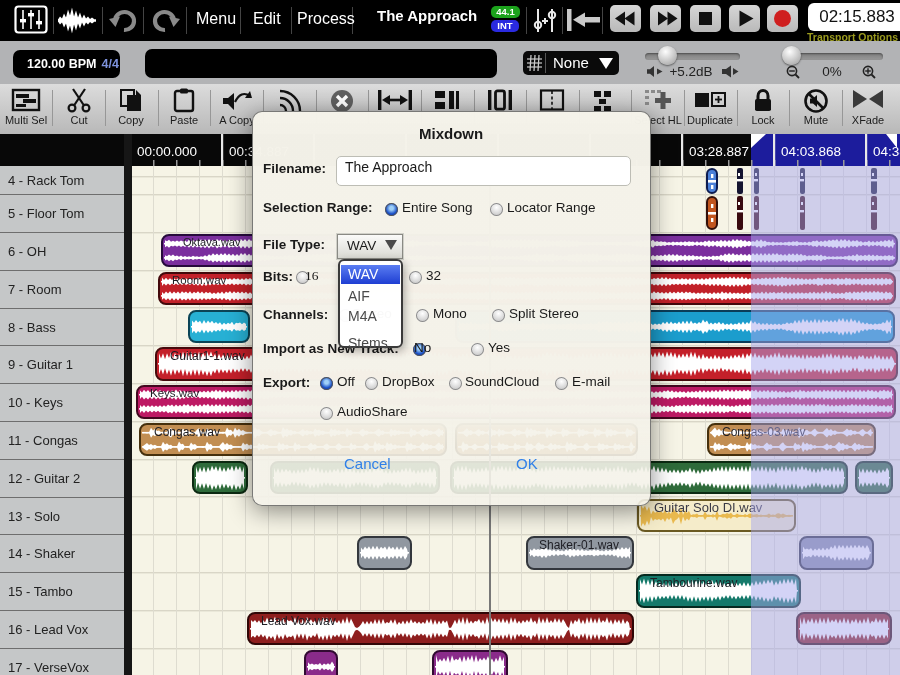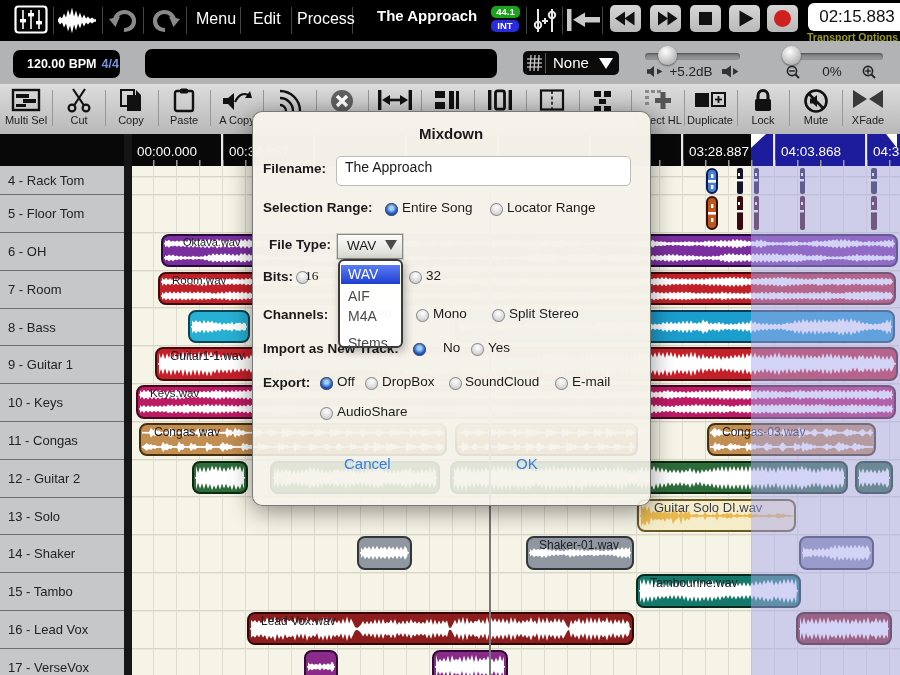--- a/index.html
+++ b/index.html
@@ -614,42 +614,42 @@
 <div class="abs" id="dialog">
 <div class="dlabel" style="left:166px;top:16px;font-size:15px;">Mixdown</div>
 <div class="dlabel" style="left:10px;top:52px;">Filename:</div>
 <div class="abs" style="left:83px;top:44px;width:293px;height:28px;background:#fff;border:1px solid #bdbdb5;border-radius:5px;"></div>
 <div class="dtext" style="left:92px;top:50px;font-size:14px;">The Approach</div>
 <div class="dlabel" style="left:10px;top:91px;">Selection Range:</div>
 <div class="radio on" style="left:132px;top:91px;"></div>
 <div class="dtext" style="left:149px;top:91px;">Entire Song</div>
 <div class="radio" style="left:237px;top:91px;"></div>
 <div class="dtext" style="left:254px;top:91px;">Locator Range</div>
-<div class="dlabel" style="left:16px;top:128px;">File Type:</div>
+<div class="dlabel" style="left:10px;top:128px;">File Type:</div>
 <div class="abs" style="left:84px;top:122px;width:64px;height:23px;background:linear-gradient(#fbfbf9,#d9d9d3);border:1px solid #8a8a84;box-shadow:0 0 0 1px #d0d0c8;">
         <div class="dtext" style="left:9px;top:6px;">WAV</div>
         <svg style="position:absolute;right:5px;top:5px" width="12" height="10" viewBox="0 0 12 10">
           <polygon points="0,0 12,0 6,10" fill="#4a4a4a"></polygon>
         </svg>
       </div>
 <div class="dlabel" style="left:10px;top:160px;">Bits:</div>
 <div class="radio" style="left:43px;top:159px;"></div>
 <div class="dtext" style="left:52px;top:159px;font-family:Liberation Serif, serif;">16</div>
 <div class="radio" style="left:156px;top:159px;"></div>
 <div class="dtext" style="left:173px;top:159px;">32</div>
 <div class="dlabel" style="left:10px;top:198px;">Channels:</div>
 <div class="radio" style="left:86px;top:197px;"></div>
 <div class="dtext" style="left:99px;top:197px;color:#555">Stereo</div>
 <div class="radio" style="left:163px;top:197px;"></div>
 <div class="dtext" style="left:180px;top:197px;">Mono</div>
 <div class="radio" style="left:239px;top:197px;"></div>
 <div class="dtext" style="left:256px;top:197px;">Split Stereo</div>
 <div class="dlabel" style="left:10px;top:232px;">Import as New Track:</div>
 <div class="radio on" style="left:160px;top:231px;"></div>
-<div class="dtext" style="left:190px;top:231px;">No</div>
+<div class="dtext" style="left:161px;top:231px;">No</div>
 <div class="radio" style="left:218px;top:231px;"></div>
 <div class="dtext" style="left:235px;top:231px;">Yes</div>
 <div class="dlabel" style="left:10px;top:266px;">Export:</div>
 <div class="radio on" style="left:67px;top:265px;"></div>
 <div class="dtext" style="left:84px;top:265px;">Off</div>
 <div class="radio" style="left:112px;top:265px;"></div>
 <div class="dtext" style="left:129px;top:265px;">DropBox</div>
 <div class="radio" style="left:196px;top:265px;"></div>
 <div class="dtext" style="left:212px;top:265px;">SoundCloud</div>
 <div class="radio" style="left:302px;top:265px;"></div>

